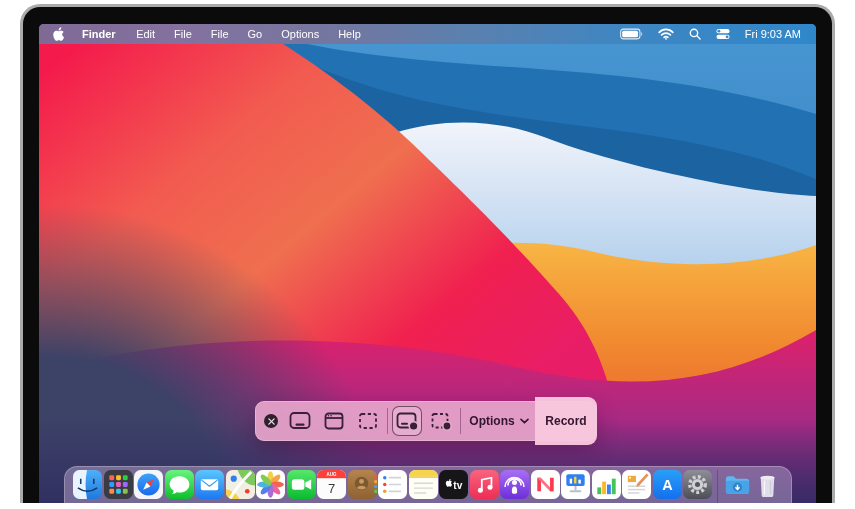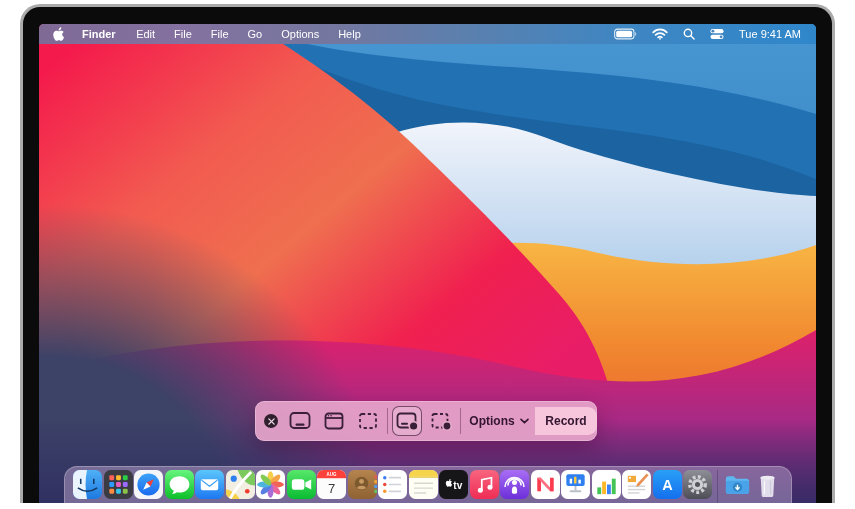--- a/index.html
+++ b/index.html
@@ -30,21 +30,21 @@
            box-shadow:0 8px 22px rgba(40,0,30,0.3), inset 0 0 0 1px rgba(255,255,255,0.25);
            display:flex;align-items:center;padding-left:9px;}
   .ct-close{width:14px;height:14px;border-radius:50%;background:#30202e;margin-right:5px;
             display:flex;align-items:center;justify-content:center;flex:0 0 auto;}
   .ct-tool{width:34px;height:40px;display:flex;align-items:center;justify-content:center;flex:0 0 auto;}
   .ct-sel{width:30px;height:30px;border-radius:7px;background:rgba(255,255,255,0.18);
           border:1.5px solid rgba(58,22,52,0.65);display:flex;align-items:center;justify-content:center;}
   .ct-sep{width:1px;height:26px;background:rgba(68,26,60,0.4);margin:0 2px;flex:0 0 auto;}
   .ct-options{flex:1;display:flex;align-items:center;justify-content:center;gap:5px;
               color:#33152f;font-size:12px;font-weight:600;}
-  .ct-record{width:62px;height:28px;margin-left:auto;border-radius:0 9px 9px 0;
+  .ct-record{width:62px;height:48px;margin-left:auto;border-radius:0 9px 9px 0;
              background:rgba(248,198,221,0.97);display:flex;align-items:center;justify-content:center;
              color:#33152f;font-size:12px;font-weight:600;flex:0 0 auto;}
   
   .dock{position:absolute;left:25px;top:442px;width:728px;height:50px;z-index:6;
         background:rgba(173,152,193,0.55);border:1px solid rgba(255,255,255,0.25);
         border-radius:13px;display:flex;align-items:flex-start;gap:1.5px;padding:3px 8px 0;}
   .di{width:29px;height:29px;border-radius:6.5px;overflow:hidden;position:relative;flex:0 0 auto;}
   .di svg{position:absolute;inset:0;display:block;}
   .dock-divider{width:1.5px;height:33px;background:rgba(50,40,70,0.35);margin:0 3px;flex:0 0 auto;}
 </style>
@@ -142,21 +142,21 @@
             </svg>
           </span>
           <span>
             <svg width="14" height="12" viewBox="0 0 15 12">
               <rect x="0.5" y="0.6" width="14" height="4.7" rx="2.35" fill="#fff"></rect>
               <circle cx="3.1" cy="2.95" r="1.55" fill="#4a86c0"></circle>
               <rect x="0.5" y="6.7" width="14" height="4.7" rx="2.35" fill="#fff"></rect>
               <circle cx="11.9" cy="9.05" r="1.55" fill="#4a86c0"></circle>
             </svg>
           </span>
-          <span class="mb-clock">Tue 9:41 AM</span>
+          <span class="mb-clock">Fri 9:03 AM</span>
         </div>
       </div>
 
       <div class="captool">
         <span class="ct-close">
           <svg width="7" height="7" viewBox="0 0 8 8" stroke="#f2dcea" stroke-width="1.5" stroke-linecap="round">
             <line x1="1" y1="1" x2="7" y2="7"></line>
               <line x1="7" y1="1" x2="1" y2="7"></line>
           </svg>
         </span>

